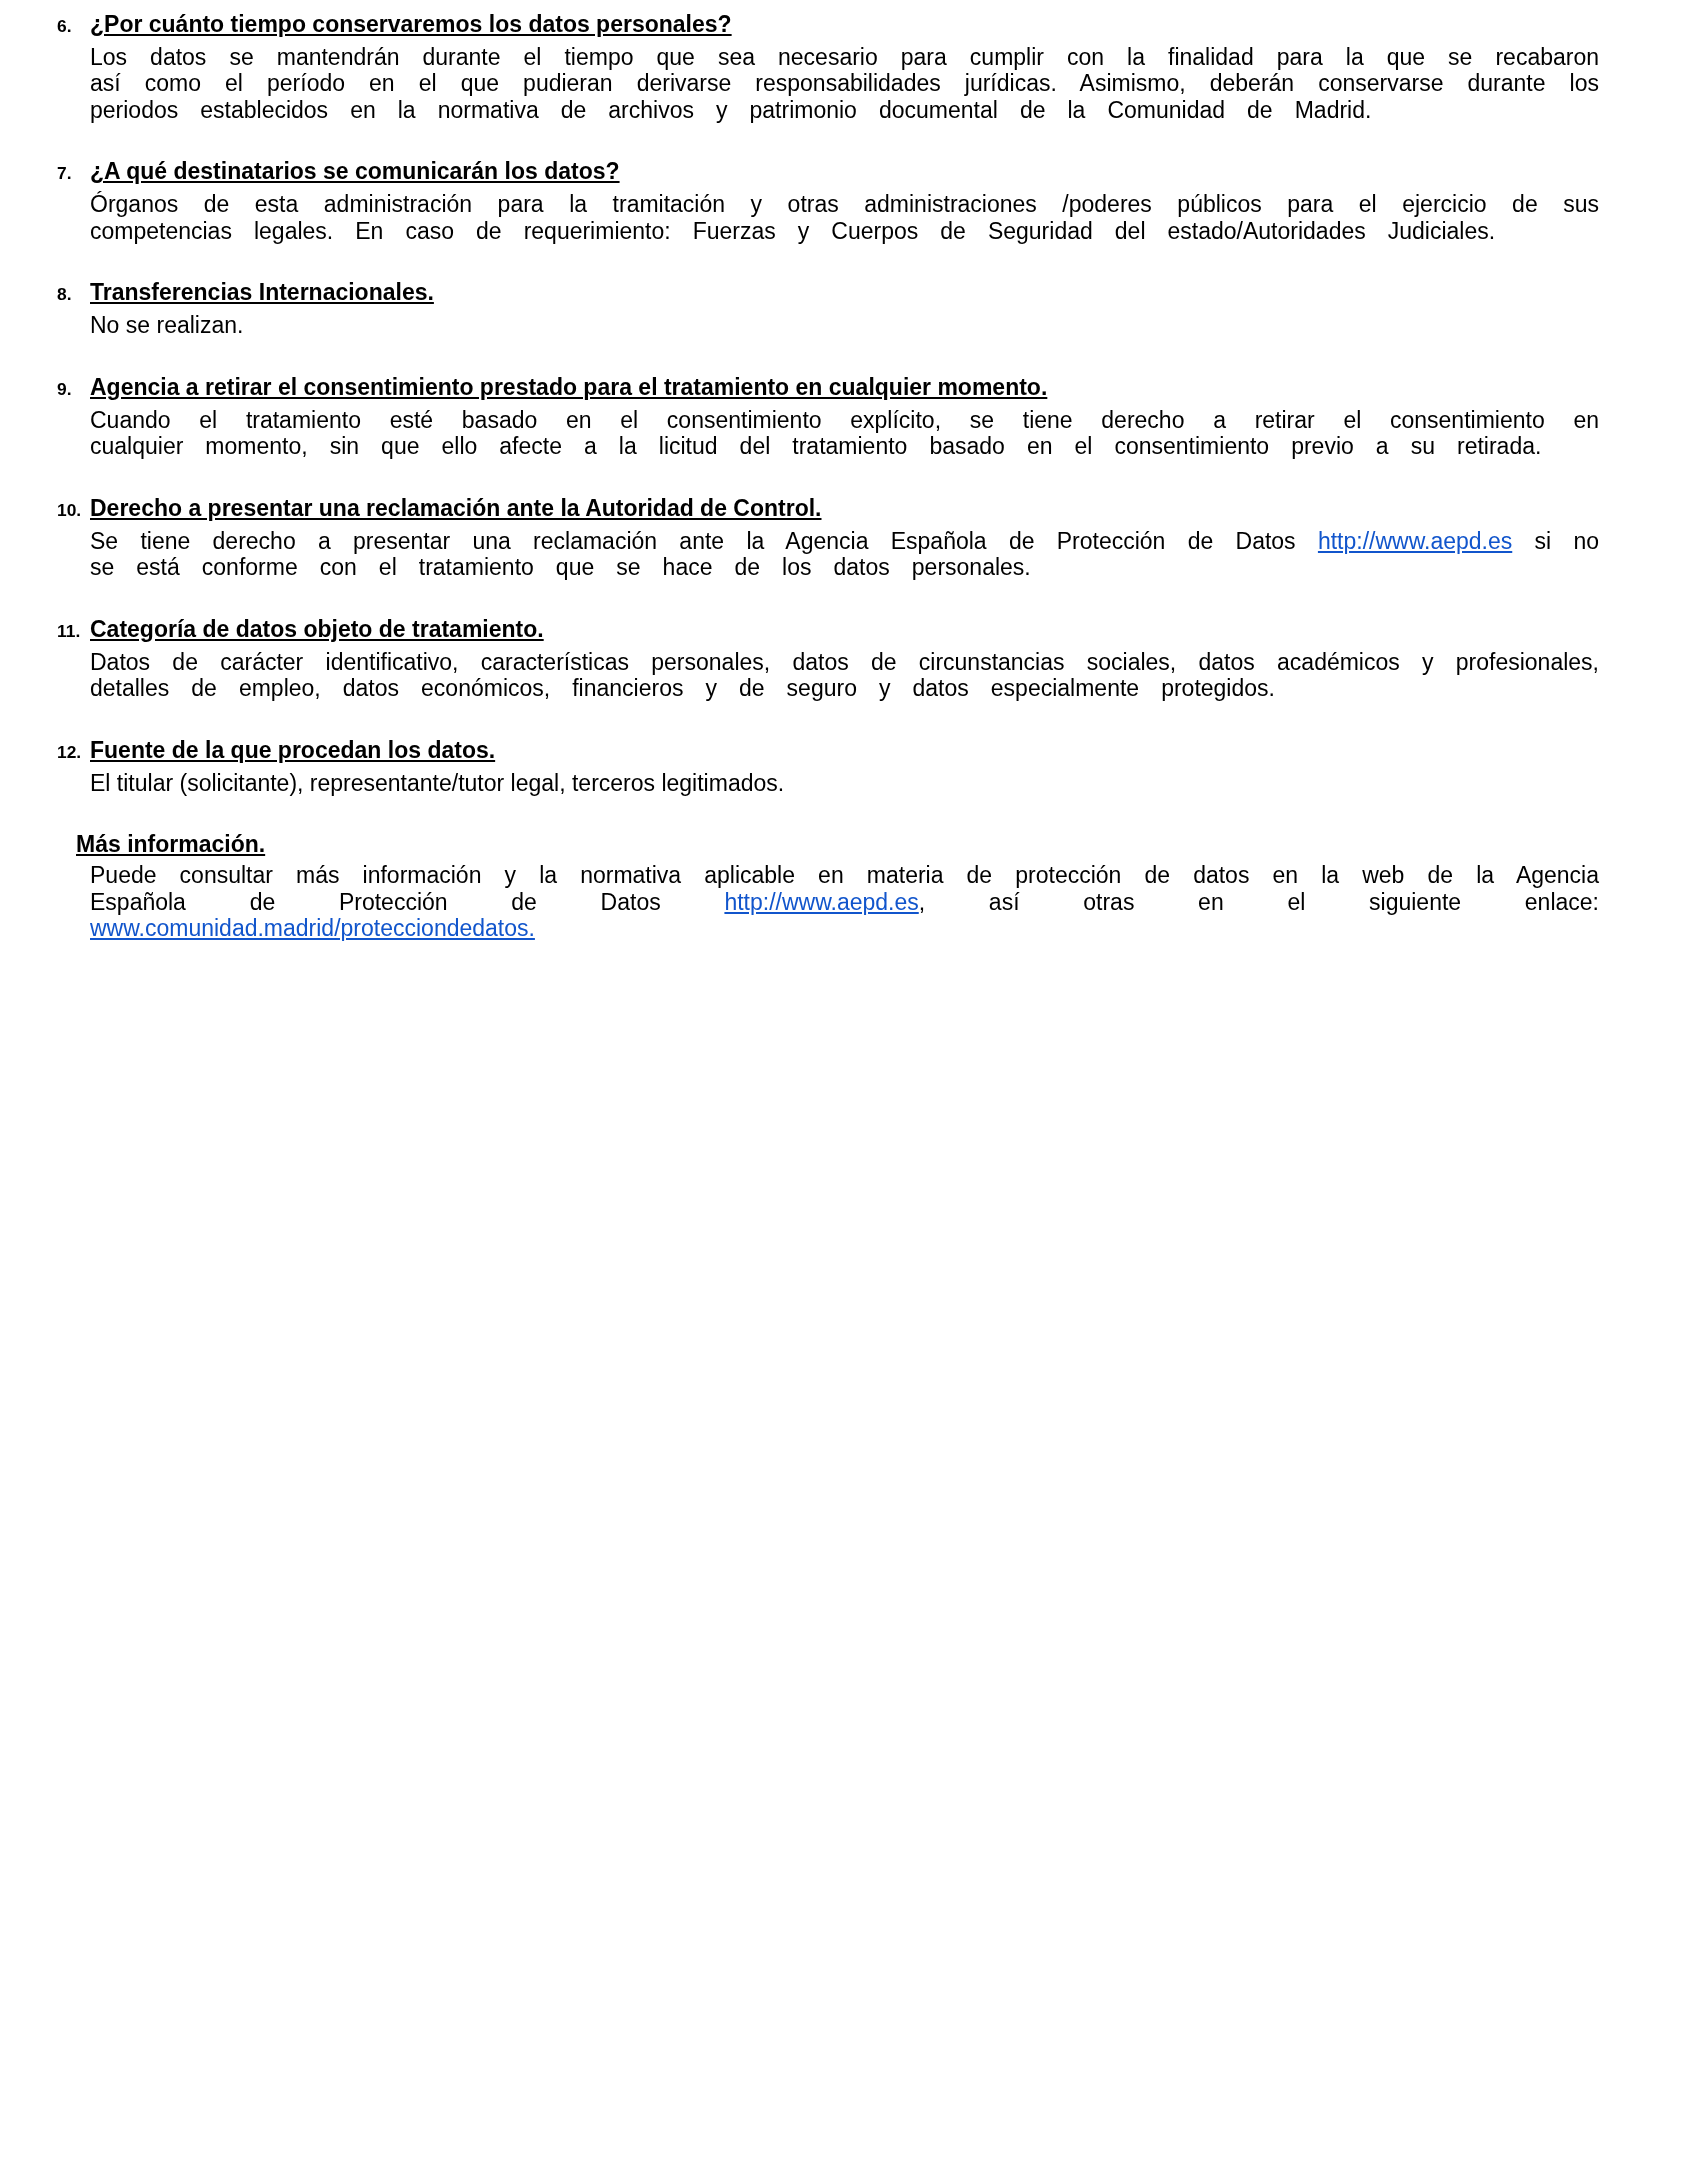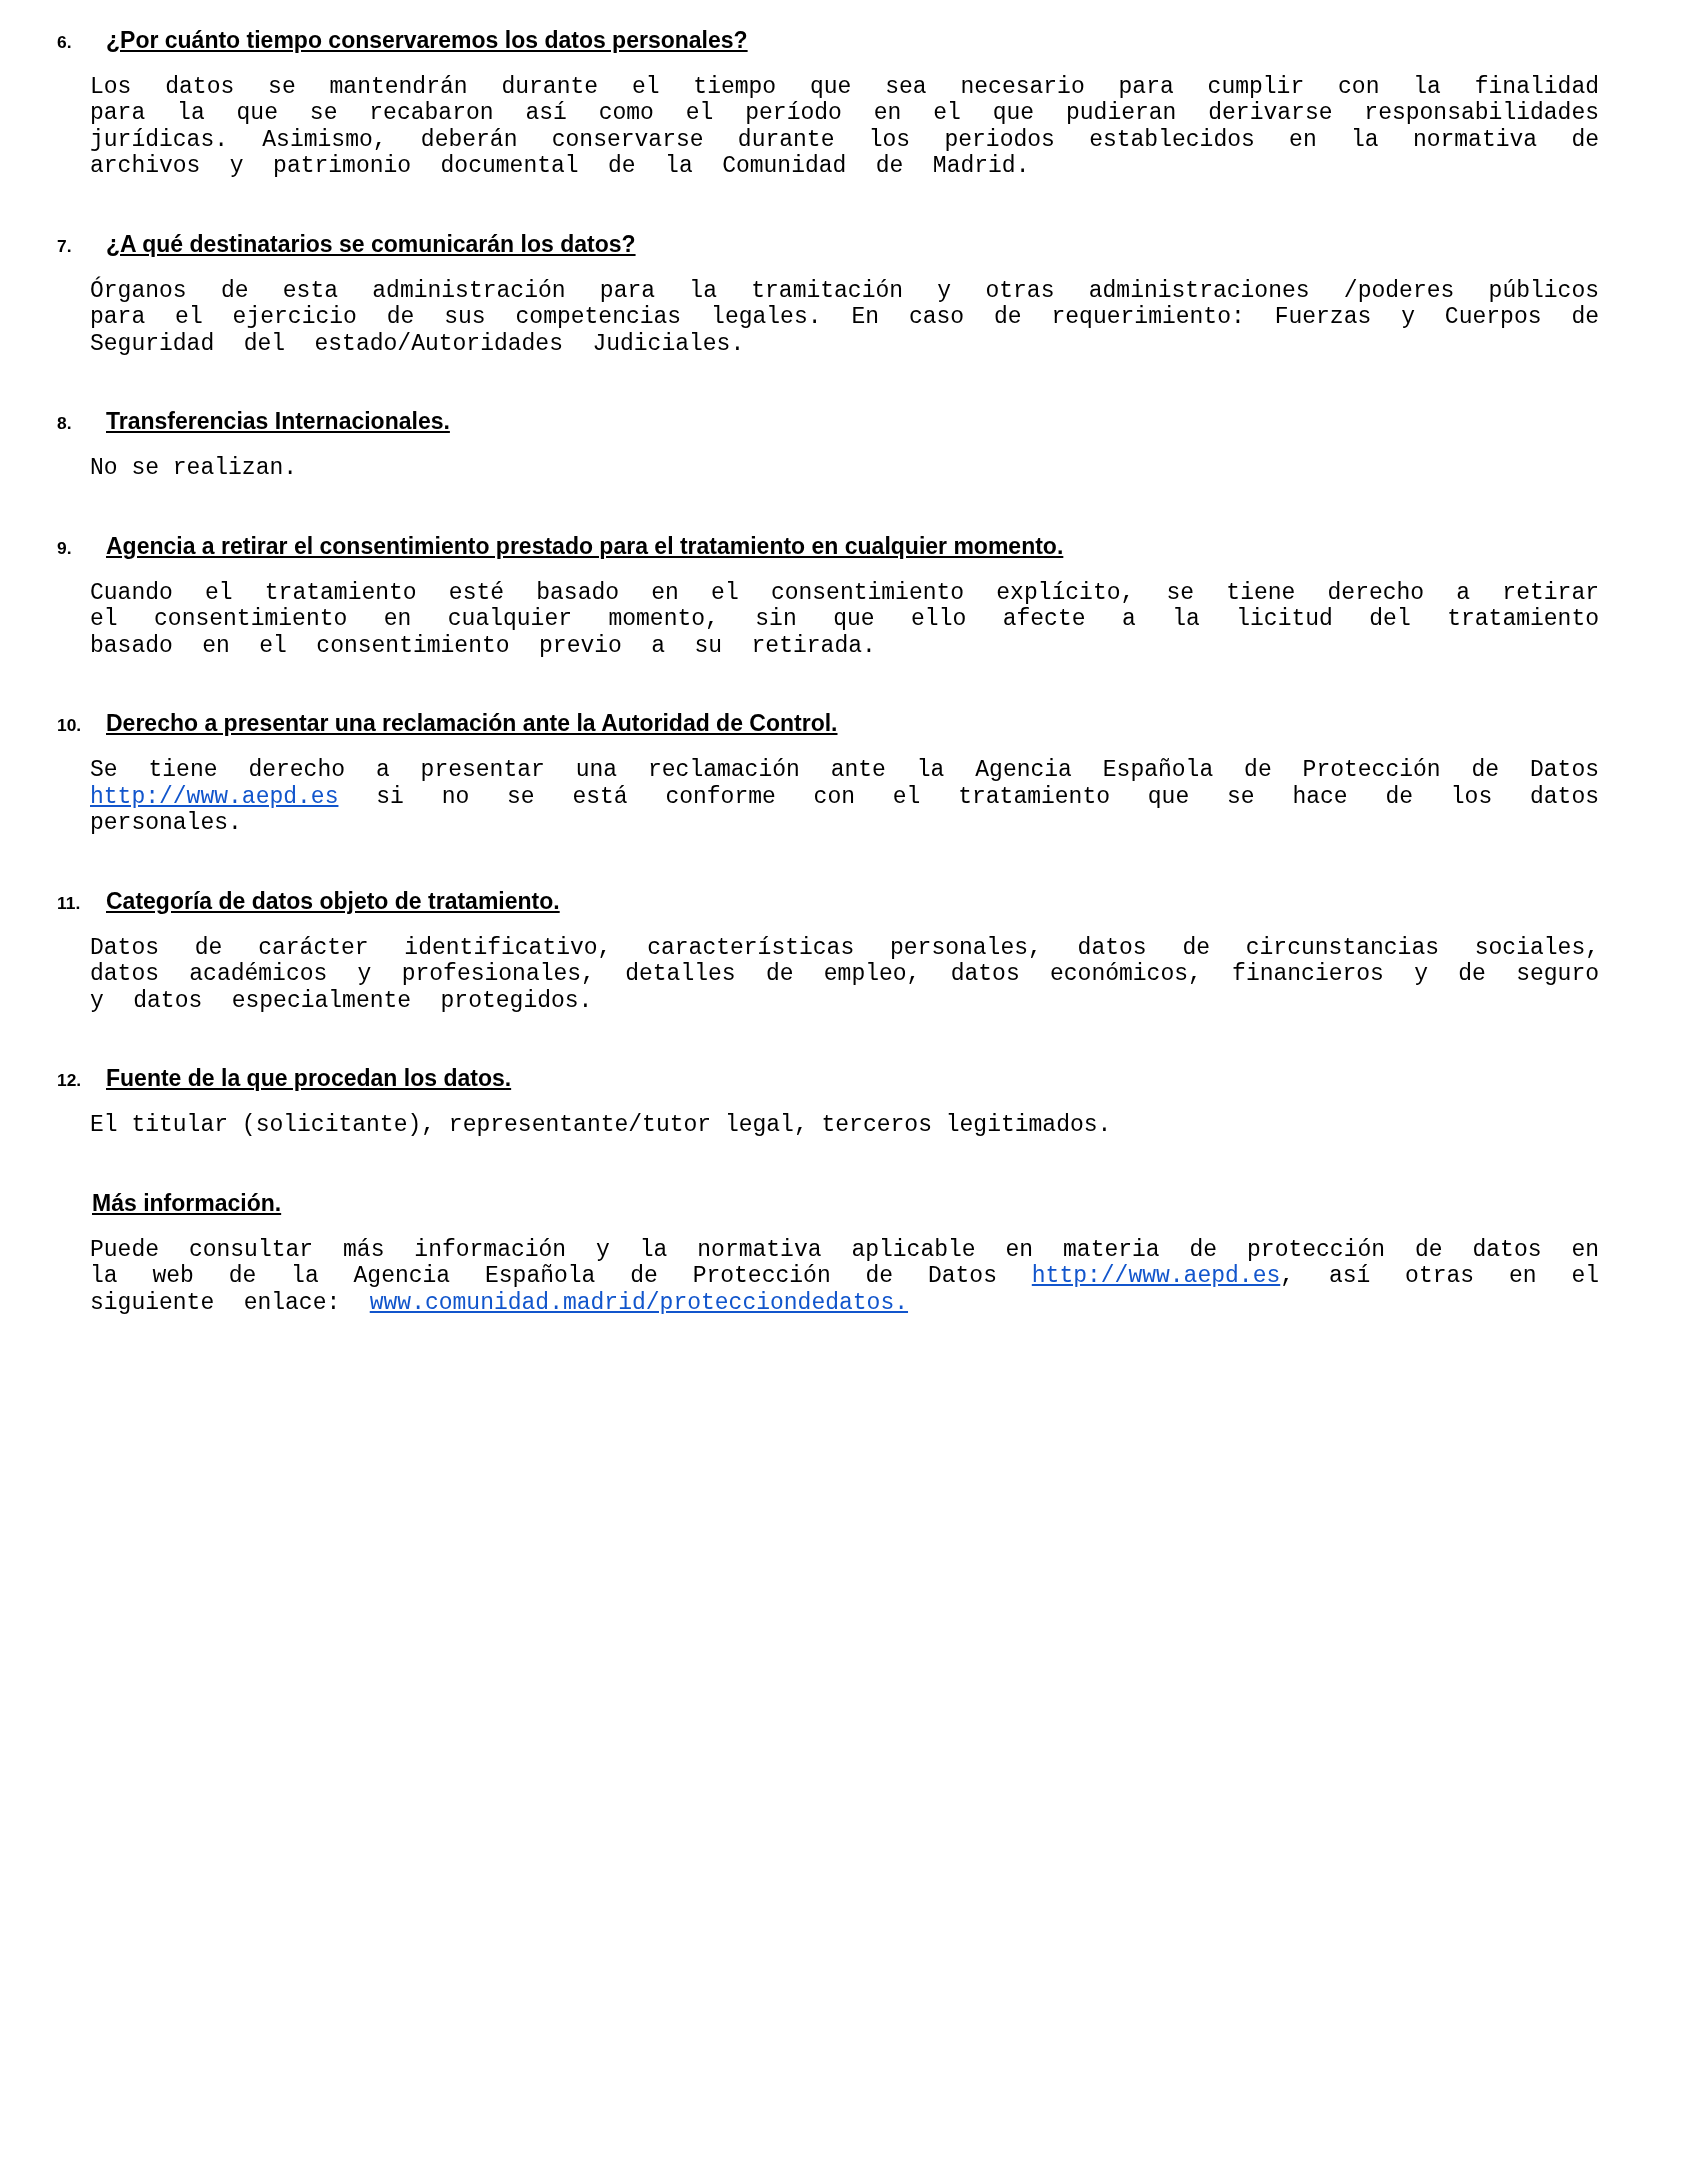--- a/index.html
+++ b/index.html
@@ -25,29 +25,28 @@
     align-items: baseline;
     margin: 0 0 4.5px 0;
   }
   .heading-row.unnumbered { margin-left: 19px; align-items: center; }
   .sec-num {
     flex: 0 0 33px;
     font-weight: bold;
     font-size: 17.4px;
   }
   .sec-heading {
-    margin: 16px;
+    margin: 0;
     font-size: 23px;
     line-height: 26.5px;
     font-weight: bold;
     text-decoration: underline;
   }
   .para {
     margin: 0 0 0 33px;
-    font-family: Liberation Mono, monospace;
   }
   .para.justified {
     text-align: justify;
     word-spacing: 0.68em;
   }
   .link {
     color: var(--link-color, #1155cc);
     text-decoration: underline;
     cursor: pointer;
   }

